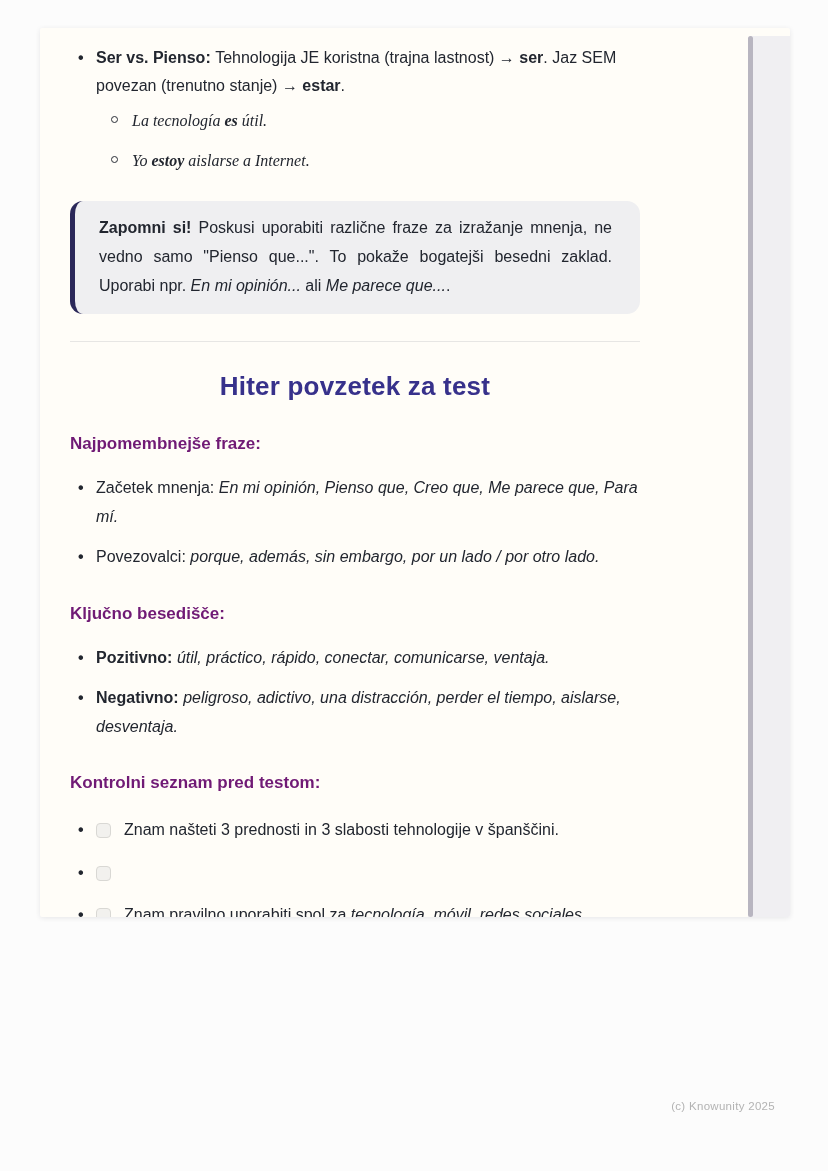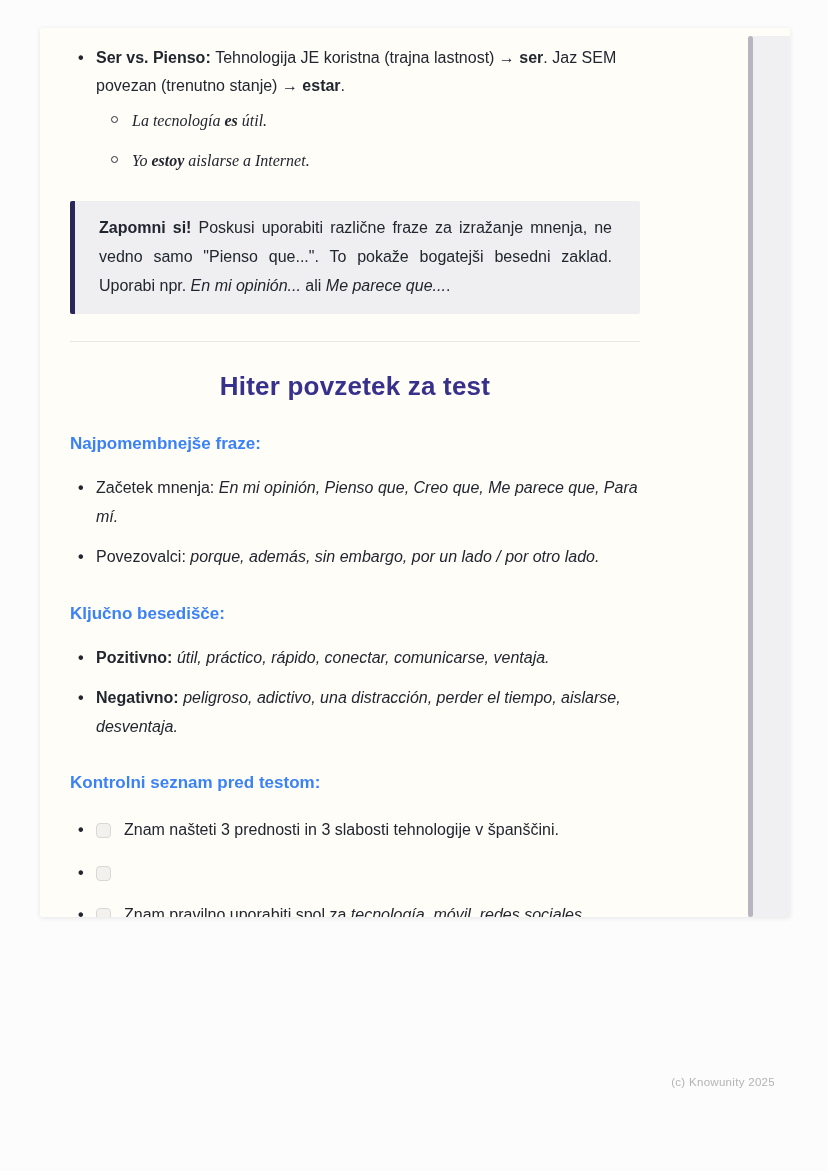--- a/index.html
+++ b/index.html
@@ -48,61 +48,61 @@
   .sub-list .circle {
     position:absolute; left:7px; top:9px;
     width:7px; height:7px; border:1.6px solid #2a2e38; border-radius:50%;
   }
 
   
   .callout {
     margin-top:27px;
     background:var(--callout_bg,#efeff1);
     border-left:5px solid var(--callout_border,#2b2859);
-    border-radius:2px;
+    border-radius:13px;
     padding:13px 28px 13px 24px;
     text-align:justify;
     line-height:1.8;
   }
 
   .divider {
     border:none; border-top:1px solid #e7e6e4;
     margin-top:27px;
   }
 
   h2.summary-heading {
     margin-top:29px;
     font-size:26px; line-height:1.2;
     font-weight:800;
     color:var(--heading,#37318b);
     letter-spacing:.2px;
     text-align:center;
   }
   h3.subheading {
     margin-top:27px;
-    font-size:17px; font-weight:700; color:#3b82f6;
+    font-size:17px; font-weight:700; color:#701a75;
   }
 
   .plain-list { margin-top:15px; }
   .plain-list > li { position:relative; padding-left:26px; margin-bottom:12px; }
   .plain-list > li .marker { position:absolute; left:8px; top:0; font-weight:700; }
 
   
   .checklist { margin-top:18px; }
   .checklist > li { display:flex; align-items:flex-start; margin-bottom:14px; }
   .checklist .marker { width:26px; padding-left:8px; font-weight:700; flex:0 0 auto; }
   .checkbox {
     flex:0 0 auto;
     width:15px; height:15px;
     margin:7px 13px 0 0;
     background:#f2f1ee; border:1px solid #d9d8d4; border-radius:4px;
   }
 
   .footer {
-    position:absolute; top:1076px; right:53px;
+    position:absolute; top:1100px; right:53px;
     font-size:11.5px; color:#b3b3b3; letter-spacing:.3px;
   }
 </style>
 </head>
 <body>
 
 <div class="page-card">
 
   <div class="scroll-track">
     <div class="scroll-thumb"></div>

